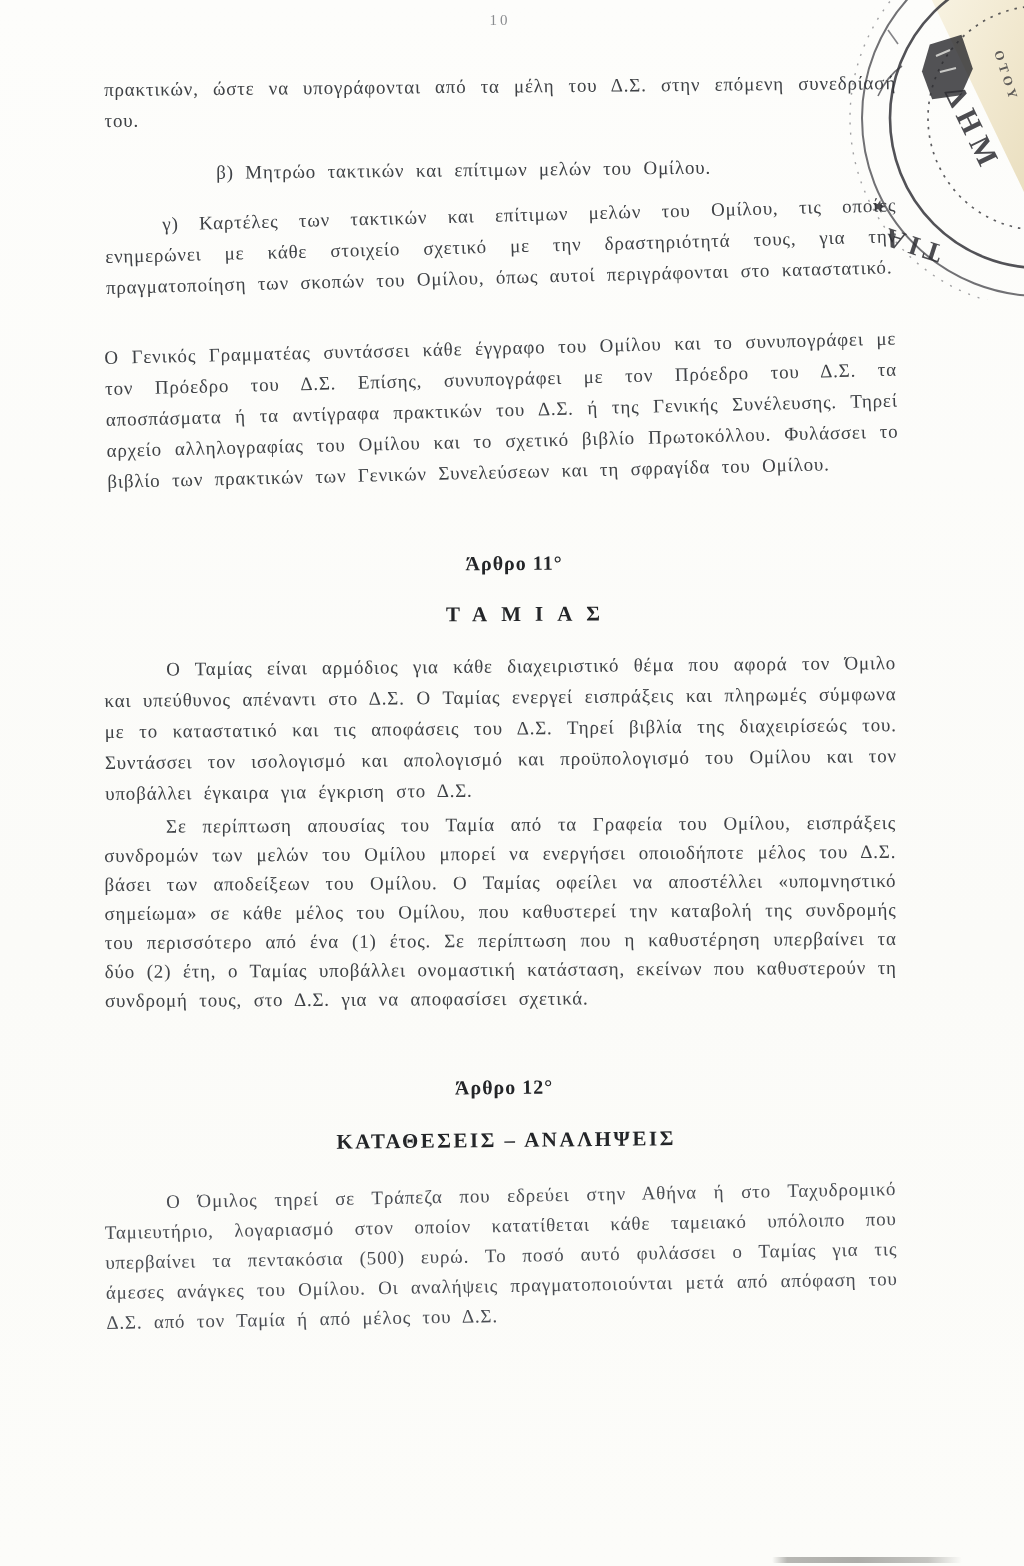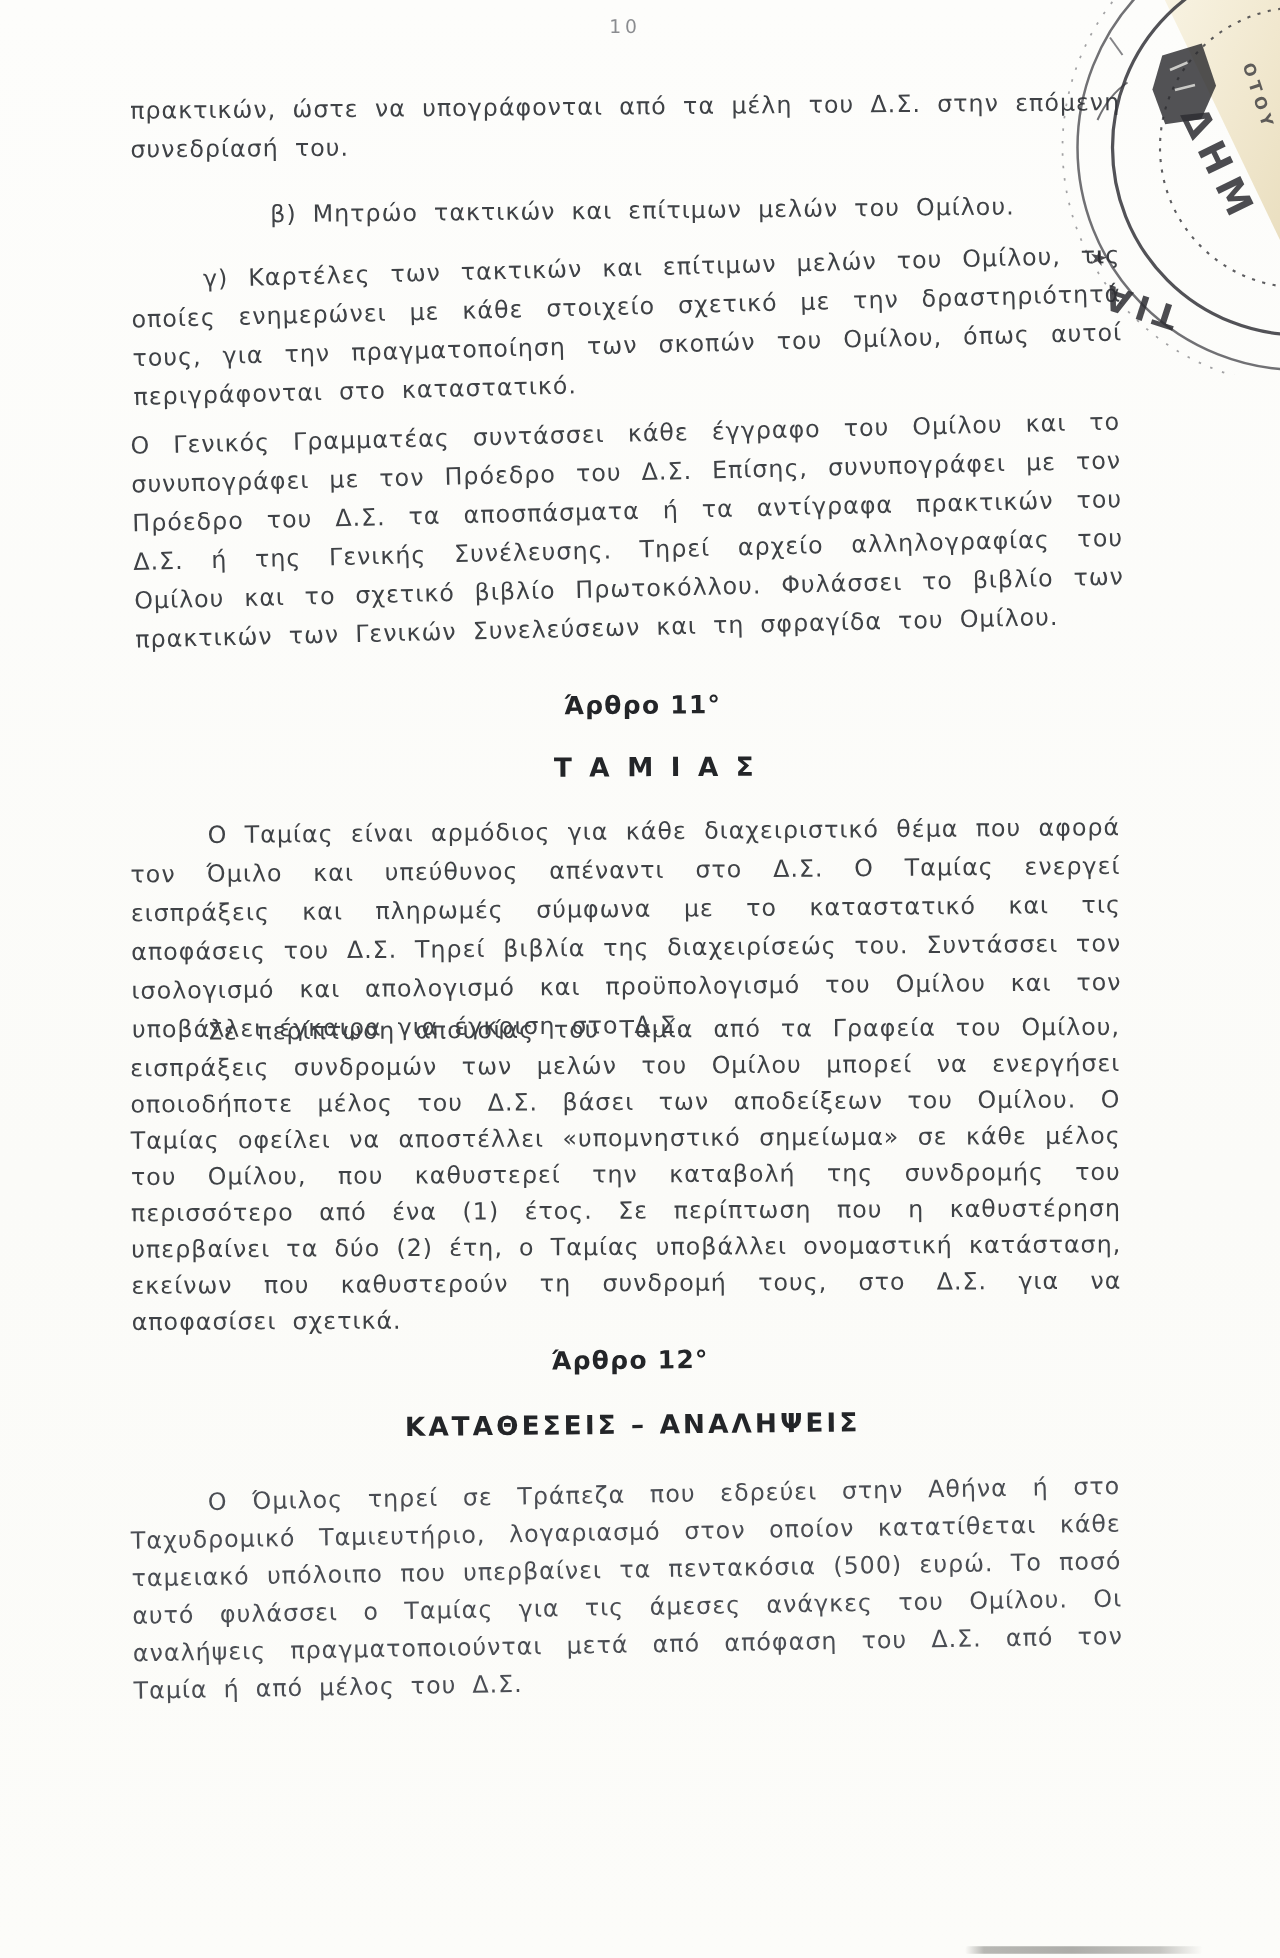--- a/index.html
+++ b/index.html
@@ -3,21 +3,21 @@
 <meta charset="utf-8">
 <style>
   html,body{margin:0;padding:0;}
   body{
     width:1024px;height:1566px;
     position:relative;
     background:#fcfcfa;
     font-family:"DejaVu Sans", sans-serif;
     overflow:hidden;
   }
-  .page{position:absolute;inset:0;background:linear-gradient(180deg,#fdfdfb 0%,#fbfbf8 60%,#fcfcf9 100%);}
+  .page{position:absolute;inset:0;background:linear-gradient(180deg,#fdfdfb 0%,#fbfbf8 60%,#fcfcf9 100%);font-family:Liberation Serif, serif;}
   .blk{
     position:absolute;
     left:104px;width:792px;
     color:#3f4246;
     font-size:19px;line-height:31px;
     letter-spacing:0.8px;word-spacing:6px;
     text-align:justify;
     transform-origin:left top;
   }
   .indent{text-indent:62px;}

